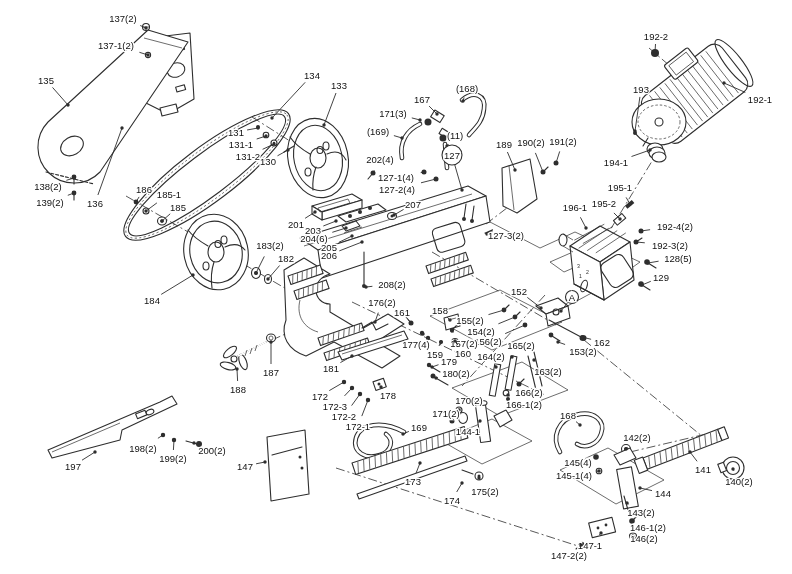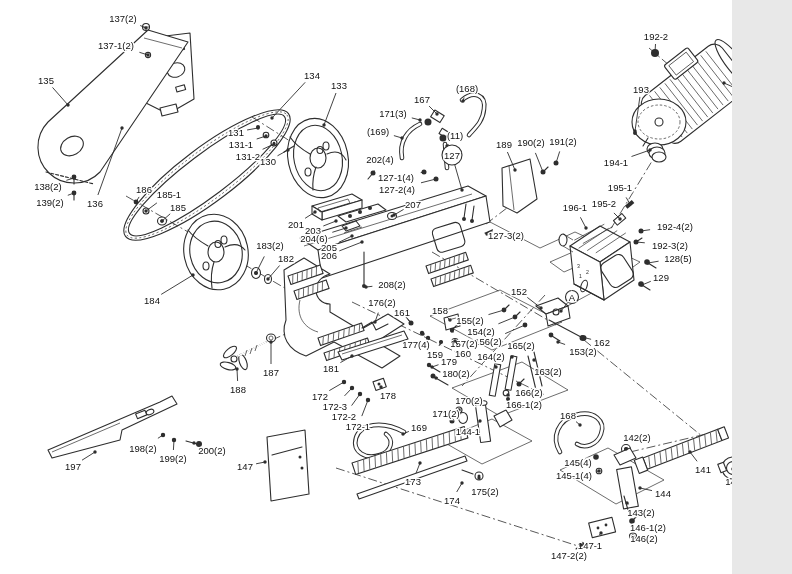--- a/index.html
+++ b/index.html
@@ -1,17 +1,17 @@
 <!DOCTYPE html>
 <html style="--ink: #2e2e2e; --bg: #ffffff; --lbl: #111111;"><head>
 <meta charset="utf-8">
 <style>
   :root { --ink:#2e2e2e; --bg:#ffffff; --lbl:#111111; }
   html,body { margin:0; padding:0; background:#e8e8e8; }
-  .stage { width:732px; height:574px; background:var(--bg); position:relative;
+  .stage { width:792px; height:574px; background:var(--bg); position:relative;
            font-family:"Liberation Sans", sans-serif; overflow:hidden; }
   svg { position:absolute; left:0; top:0; }
   
   .p   { fill:none; stroke:var(--ink); stroke-width:1.1; stroke-linejoin:round; stroke-linecap:round; }
   .pw  { fill:#ffffff; stroke:var(--ink); stroke-width:1.1; stroke-linejoin:round; stroke-linecap:round; }
   .tn  { fill:none; stroke:var(--ink); stroke-width:.7; stroke-linejoin:round; }
   .fil { fill:var(--ink); stroke:none; }
   .cl  { fill:none; stroke:var(--ink); stroke-width:.8; stroke-dasharray:9 3 2 3; }
   .zz  { fill:none; stroke:var(--ink); stroke-width:.7; stroke-linejoin:round; }
   .hatchg { stroke:var(--ink); stroke-width:.65; fill:none; }

